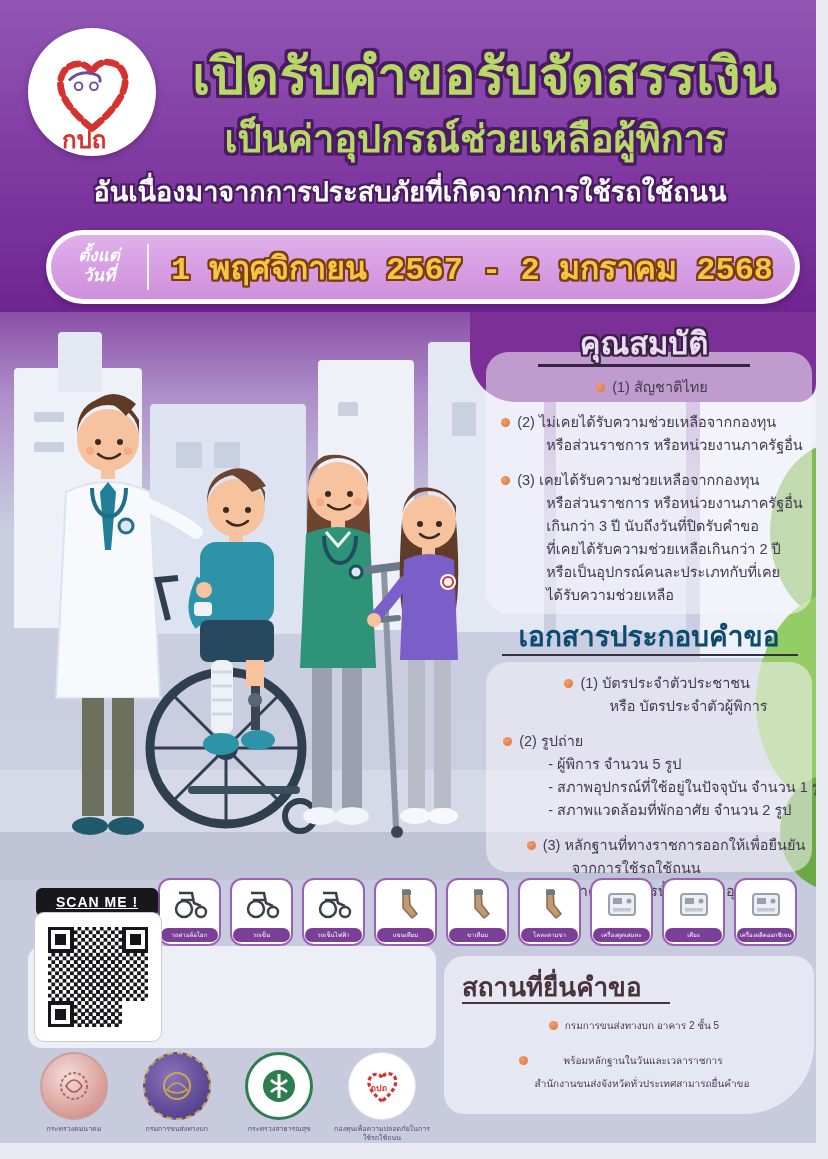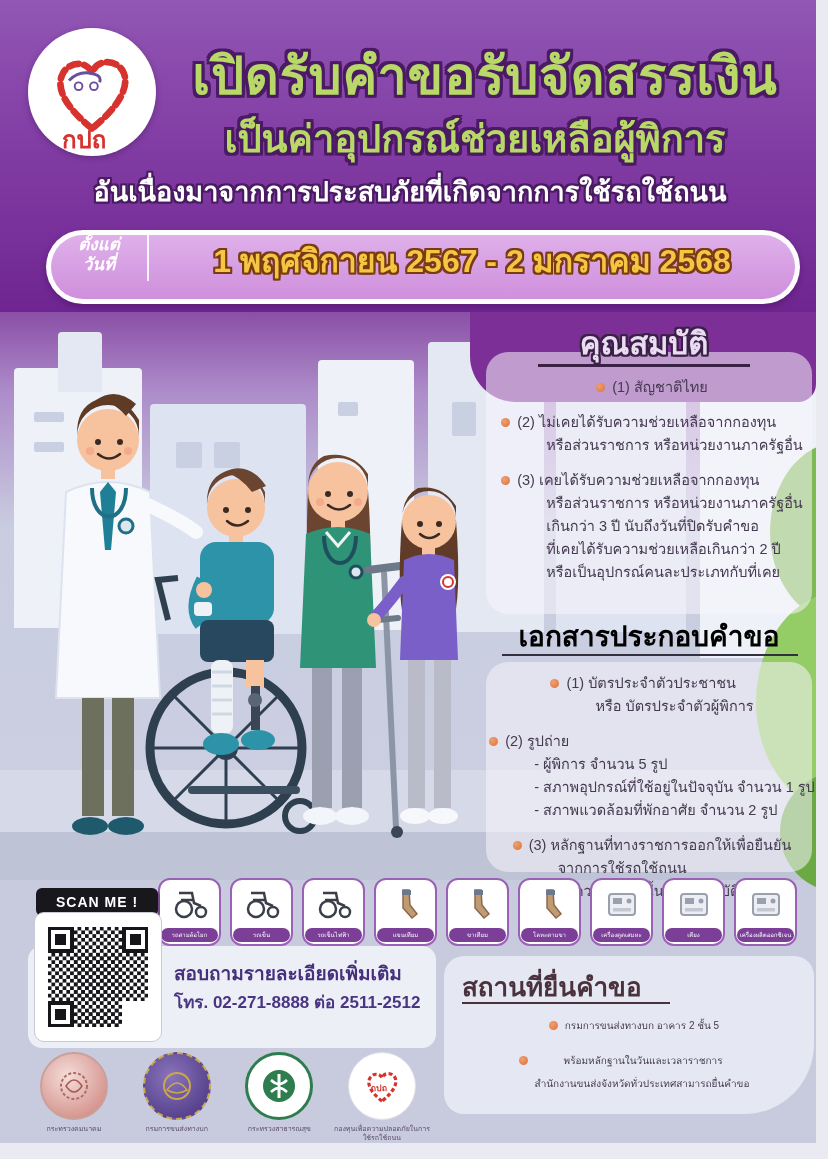--- a/index.html
+++ b/index.html
@@ -40,21 +40,21 @@
     font-size:27px; font-weight:bold; color:#ffffff;
   }
   
   .date-banner{
     position:absolute; left:46px; top:230px; width:754px; height:74px;
     background:#fdfdfd; border-radius:37px; box-shadow:0 3px 6px rgba(50,10,70,.35);
   }
   .date-inner{
     position:absolute; left:5px; top:5px; right:5px; bottom:5px; border-radius:32px;
     background:linear-gradient(180deg,#dfb0ea,#cf8fdc);
-    display:flex; align-items:flex-start;
+    display:flex; align-items:center;font-family:Liberation Mono, monospace;
   }
   .date-prefix{
     width:96px; text-align:center; color:#ffffff; font-weight:bold; font-size:17px;
     font-style:italic; line-height:20px;
   }
   .date-divider{width:2px; height:46px; background:#ffffff; opacity:.9;}
   .date-range{
     flex:1; text-align:center; font-size:32px; font-weight:bold; color:#f5c644;
     text-shadow:-2px -2px 0 #7a3b12,2px -2px 0 #7a3b12,-2px 2px 0 #7a3b12,2px 2px 0 #7a3b12,0 -2px 0 #7a3b12,0 2px 0 #7a3b12,-2px 0 0 #7a3b12,2px 0 0 #7a3b12;
   }
@@ -80,26 +80,26 @@
     position:absolute; left:488px; top:318px; width:312px; text-align:center;
     font-size:31px; font-weight:bold; color:#eadcf2;
     text-shadow:-2px -2px 0 #3a2145,2px -2px 0 #3a2145,-2px 2px 0 #3a2145,2px 2px 0 #3a2145,0 -2px 0 #3a2145,0 2px 0 #3a2145,-2px 0 0 #3a2145,2px 0 0 #3a2145;
   }
   .qual-rule{position:absolute; left:538px; top:364px; width:212px; height:3px; background:#3a2145;}
   .panel{position:absolute; background:rgba(248,244,252,.55); border-radius:22px; overflow:hidden;}
   .panel-1{left:486px; top:352px; width:326px; height:262px;}
   .panel-2{left:486px; top:662px; width:326px; height:210px;}
   .doc-title{
     position:absolute; left:488px; top:614px; width:322px; text-align:center;
-    font-size:28px; font-weight:bold; color:#000000;
+    font-size:28px; font-weight:bold; color:#0c4a6e;
   }
   .doc-rule{position:absolute; left:502px; top:654px; width:296px; height:2px; background:#35303f;}
   .list{position:absolute; display:flex; flex-direction:column; gap:12px;align-items:center;}
   .list-1{left:498px; top:376px; width:308px;}
-  .list-2{left:498px; top:672px; width:308px;}
+  .list-2{left:512px; top:672px; width:308px;}
   .list-item{display:flex; align-items:flex-start;}
   .bullet{
     flex:0 0 9px; width:9px; height:9px; border-radius:50%;
     background:radial-gradient(circle at 35% 35%, #f0a070, #de7038); margin:7px 7px 0 0;
   }
   .lines{flex:1;}
   .line{font-size:14.5px; color:#453a50; line-height:23px; white-space:nowrap;}
   .line.cont{margin-left:29px;}
   
   .equip-row{
@@ -116,20 +116,21 @@
   .equip-label{
     width:57px; height:14px; margin-bottom:2px; background:#7b3f98; border-radius:7px;
     color:#ffffff; font-size:6px; line-height:14px; text-align:center; overflow:hidden; white-space:nowrap;
   }
   
   .contact-panel{position:absolute; left:28px; top:946px; width:408px; height:102px; background:#edeff7; border-radius:14px;}
   .scan-badge{
     position:absolute; left:36px; top:888px; width:122px; height:28px; background:#17171c; border-radius:6px;
     color:#ffffff; font-weight:bold; font-size:14px; text-align:center; line-height:28px; letter-spacing:1px;
     box-shadow:2px 2px 0 rgba(0,0,0,.25);
+    text-decoration:underline;
   }
   .qr-box{
     position:absolute; left:34px; top:912px; width:126px; height:128px; background:#ffffff; border-radius:10px;
     border:1px solid #c9c9d5; display:flex; align-items:center; justify-content:center;
   }
   .qr-box svg{width:108px; height:108px;}
   .contact-heading{position:absolute; left:174px; top:958px; width:260px; font-size:19px; font-weight:bold; color:#46307c;}
   .contact-phone{position:absolute; left:174px; top:988px; width:260px; font-size:17px; font-weight:bold; color:#4a3582;}
   .contact-web{position:absolute; left:174px; top:1016px; width:260px; font-size:17px; font-weight:bold; color:#4a3582;}
   
@@ -327,20 +328,21 @@
         </div>
       </div>
       <div class="list-item">
         <span class="bullet"></span>
         <div class="lines">
           <div class="line">(3) เคยได้รับความช่วยเหลือจากกองทุน</div>
           <div class="line cont">หรือส่วนราชการ หรือหน่วยงานภาครัฐอื่น</div>
           <div class="line cont">เกินกว่า 3 ปี นับถึงวันที่ปิดรับคำขอ</div>
           <div class="line cont">ที่เคยได้รับความช่วยเหลือเกินกว่า 2 ปี</div>
           <div class="line cont">หรือเป็นอุปกรณ์คนละประเภทกับที่เคย</div>
+          <div class="line cont">ได้รับความช่วยเหลือ</div>
         </div>
       </div>
     </div>
 
   <div class="panel panel-2"></div>
   <div class="doc-title">เอกสารประกอบคำขอ</div>
   <div class="doc-rule"></div>
   <div class="list list-2" id="doc-list">
       <div class="list-item">
         <span class="bullet"></span>
@@ -488,22 +490,20 @@
           <rect x="22" y="2" width="5" height="5"></rect>
           <rect x="2" y="22" width="5" height="5"></rect>
       </g>
       <g fill="#15151a">
         <rect x="3" y="3" width="3" height="3"></rect>
           <rect x="23" y="3" width="3" height="3"></rect>
           <rect x="3" y="23" width="3" height="3"></rect>
       </g>
     </svg>
   </div>
-  <div class="contact-heading">สอบถามรายละเอียดเพิ่มเติม</div>
-  <div class="contact-phone">โทร. 02-271-8888 ต่อ 2511-2512</div>
 
   <div class="submit-panel"></div>
   <div class="submit-title">สถานที่ยื่นคำขอ</div>
   <div class="submit-rule"></div>
   <div class="list list-3" id="submit-list">
       <div class="list-item">
         <span class="bullet"></span>
         <div class="lines">
           <div class="line">กรมการขนส่งทางบก อาคาร 2 ชั้น 5</div>
         </div>

